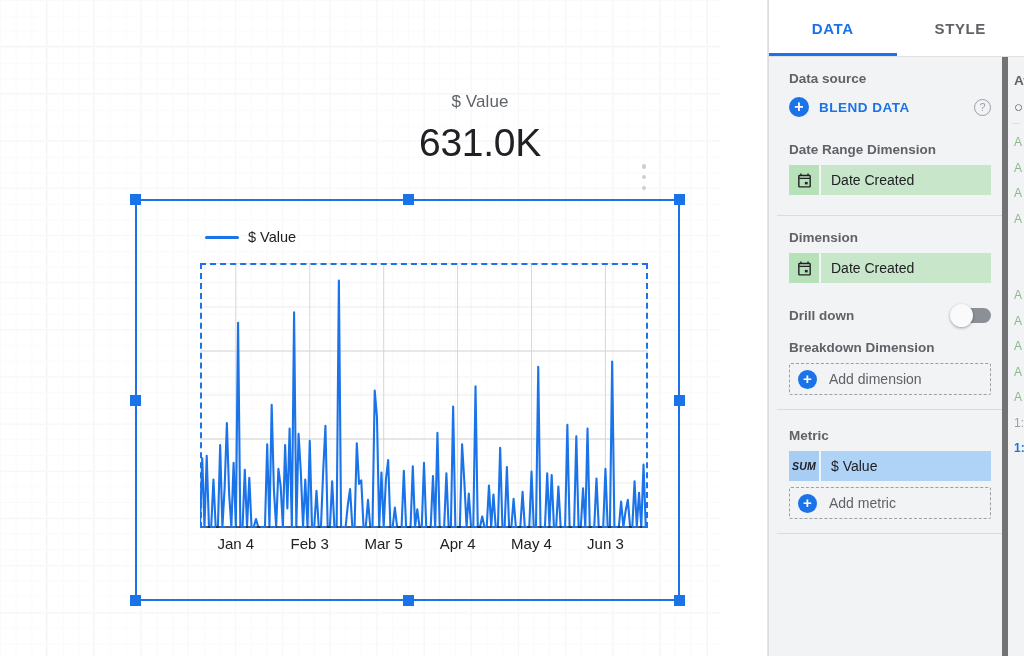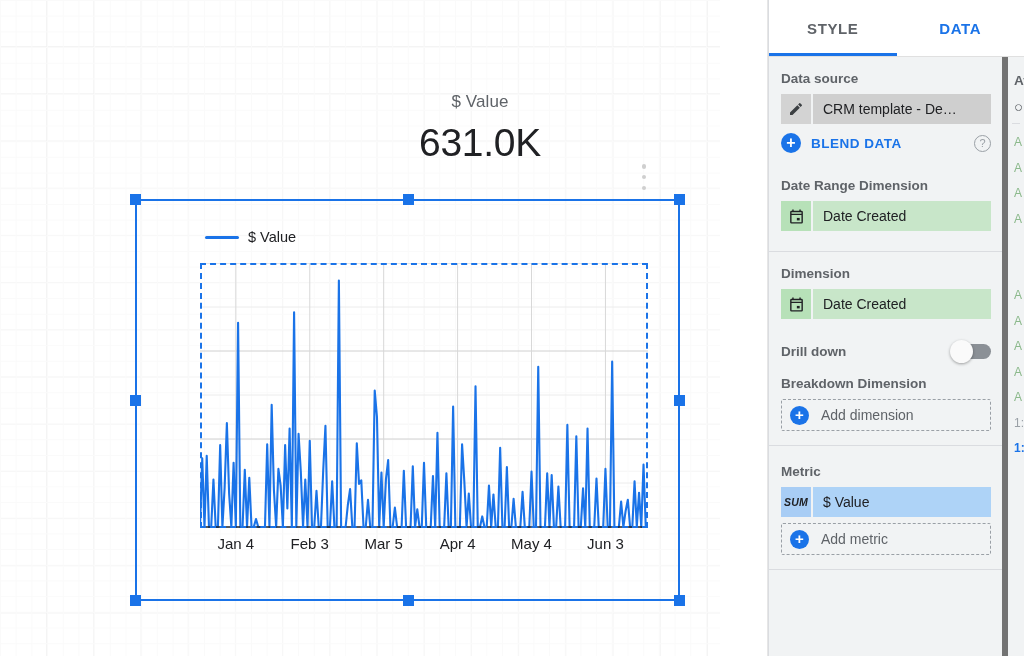--- a/index.html
+++ b/index.html
@@ -77,21 +77,21 @@
     background:#f1f3f4; border-left:1px solid #dadce0; overflow:hidden;
   }
   .tabs { height:56px; background:#fff; display:flex; position:relative; }
   .tab { flex:1; display:flex; align-items:center; justify-content:center;
          font-size:15px; font-weight:bold; letter-spacing:.6px; color:#5f6368; }
   .tab.active { color:#1a73e8; }
   .tab-underline { position:absolute; left:0; bottom:0; width:50%; height:3px; background:#1a73e8; }
   .tabs-shadow { height:1px; background:#e0e0e0; }
 
   .panel-body { position:absolute; left:0; top:57px; right:0; bottom:0; display:flex; }
-  .props { width:234px; background:#f1f3f4; }
+  .props { width:234px; background:#f1f3f4;padding-left:8px; }
   .avail {
     position:absolute; right:0; top:57px; width:22px; bottom:0;
     background:#f1f3f4; border-left:6px solid #737373; overflow:hidden;
   }
 
   .section { background:#f1f3f4; border-bottom:1px solid #dadce0; padding:10px 12px 14px 12px; }
   .sec-title { font-size:13.5px; font-weight:bold; color:#5f6368; margin:4px 0 8px 0; }
 
   .chip { display:flex; height:30px; align-items:stretch; margin-bottom:6px; }
   .chip .ic { width:30px; display:flex; align-items:center; justify-content:center; }
@@ -204,40 +204,32 @@
       <div class="hdl bm"></div>
       <div class="hdl br"></div>
     </div>
   </div>
 
   <div id="gap"></div>
 
   <div id="panel">
 
     <div class="tabs">
+      <div class="tab active">DATA</div>
       <div class="tab">STYLE</div>
-      <div class="tab active">DATA</div>
       <div class="tab-underline"></div>
     </div>
     <div class="tabs-shadow"></div>
 
     <div class="panel-body">
       <div class="props">
 
         <div class="section">
           <div class="sec-title">Data source</div>
 
-          <div class="chip gray">
-            <div class="ic">
-              <svg class="svg-ico" width="16" height="16" viewBox="0 0 24 24" fill="#3c4043">
-                <path d="M3 17.25V21h3.75L17.81 9.94l-3.75-3.75L3 17.25zM20.71 7.04a1 1 0 000-1.41l-2.34-2.34a1 1 0 00-1.41 0l-1.83 1.83 3.75 3.75 1.83-1.83z"></path>
-              </svg>
-            </div>
-            <div class="lb">CRM template - De…</div>
-          </div>
 
           <div class="blendrow">
             <div class="plus">+</div>
             <div class="btxt">BLEND DATA</div>
             <div class="help">?</div>
           </div>
 
           <div class="sec-title" style="margin-top:22px">Date Range Dimension</div>
           <div class="chip green">
             <div class="ic">

